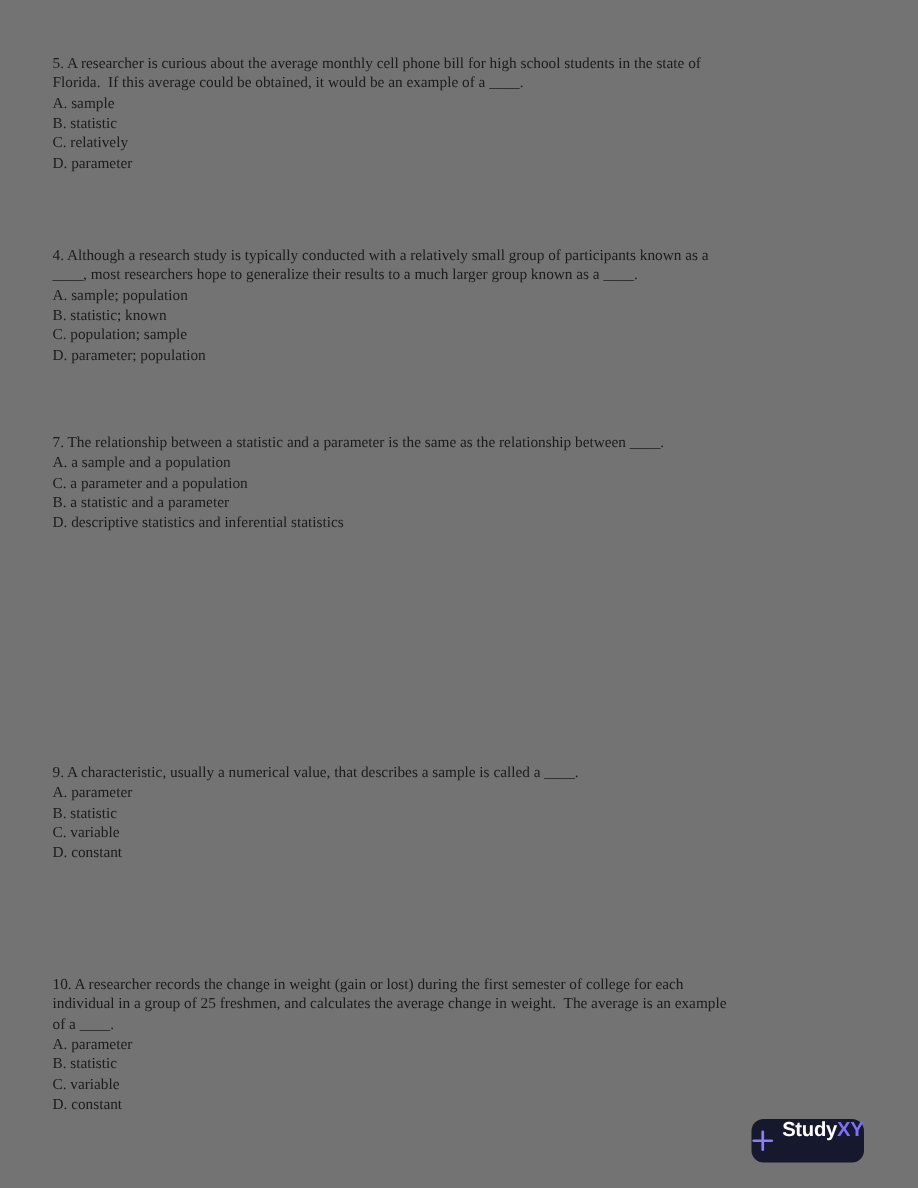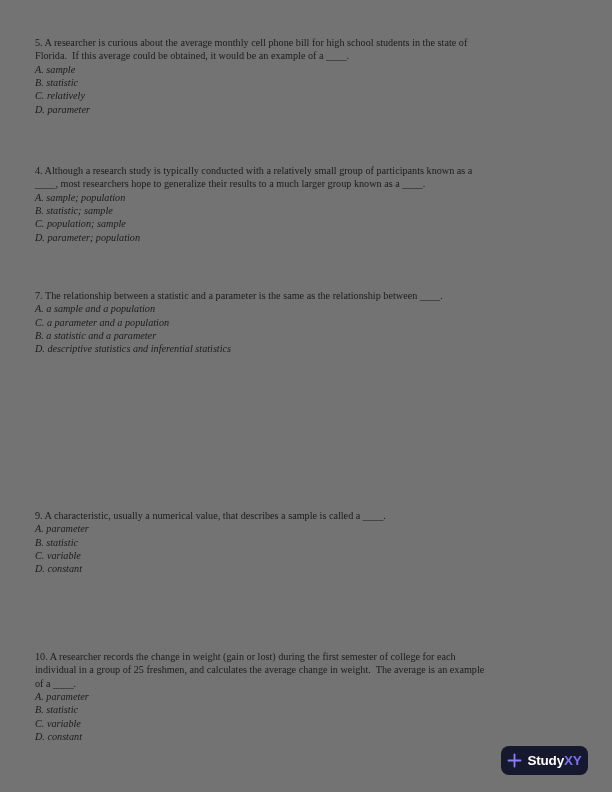--- a/index.html
+++ b/index.html
@@ -21,32 +21,30 @@
   .question {
     position: absolute;
     left: 35px;
     width: 560px;
   }
   .stem {
     white-space: pre-wrap;
   }
   .option {
     white-space: pre-wrap;
-    font-style: italic;
   }
   .logo-badge {
     position: absolute;
     left: 501px;
     top: 746px;
-    width: 87px;
+    width: 75px;
     height: 29px;
     background: #16182e;
     border-radius: 8px;
     display: flex;
-    align-items: center;
     justify-content: center;
     gap: 5px;
     font-family: "Liberation Sans", "DejaVu Sans", sans-serif;
     font-weight: bold;
     font-size: 13.5px;
     letter-spacing: -0.2px;
   }
   .logo-badge .plus-wrap {
     display: flex;
     align-items: center;
@@ -65,21 +63,21 @@
     <div class="option">A. sample</div>
     <div class="option">B. statistic</div>
     <div class="option">C. relatively</div>
     <div class="option">D. parameter</div>
   </section>
 
   <section class="question" style="top:164px">
     <div class="stem">4. Although a research study is typically conducted with a relatively small group of participants known as a
 ____, most researchers hope to generalize their results to a much larger group known as a ____.</div>
     <div class="option">A. sample; population</div>
-    <div class="option">B. statistic; sample</div>
+    <div class="option">B. statistic; known</div>
     <div class="option">C. population; sample</div>
     <div class="option">D. parameter; population</div>
   </section>
 
   <section class="question" style="top:289px">
     <div class="stem">7. The relationship between a statistic and a parameter is the same as the relationship between ____.</div>
     <div class="option">A. a sample and a population</div>
     <div class="option">C. a parameter and a population</div>
     <div class="option">B. a statistic and a parameter</div>
     <div class="option">D. descriptive statistics and inferential statistics</div>

